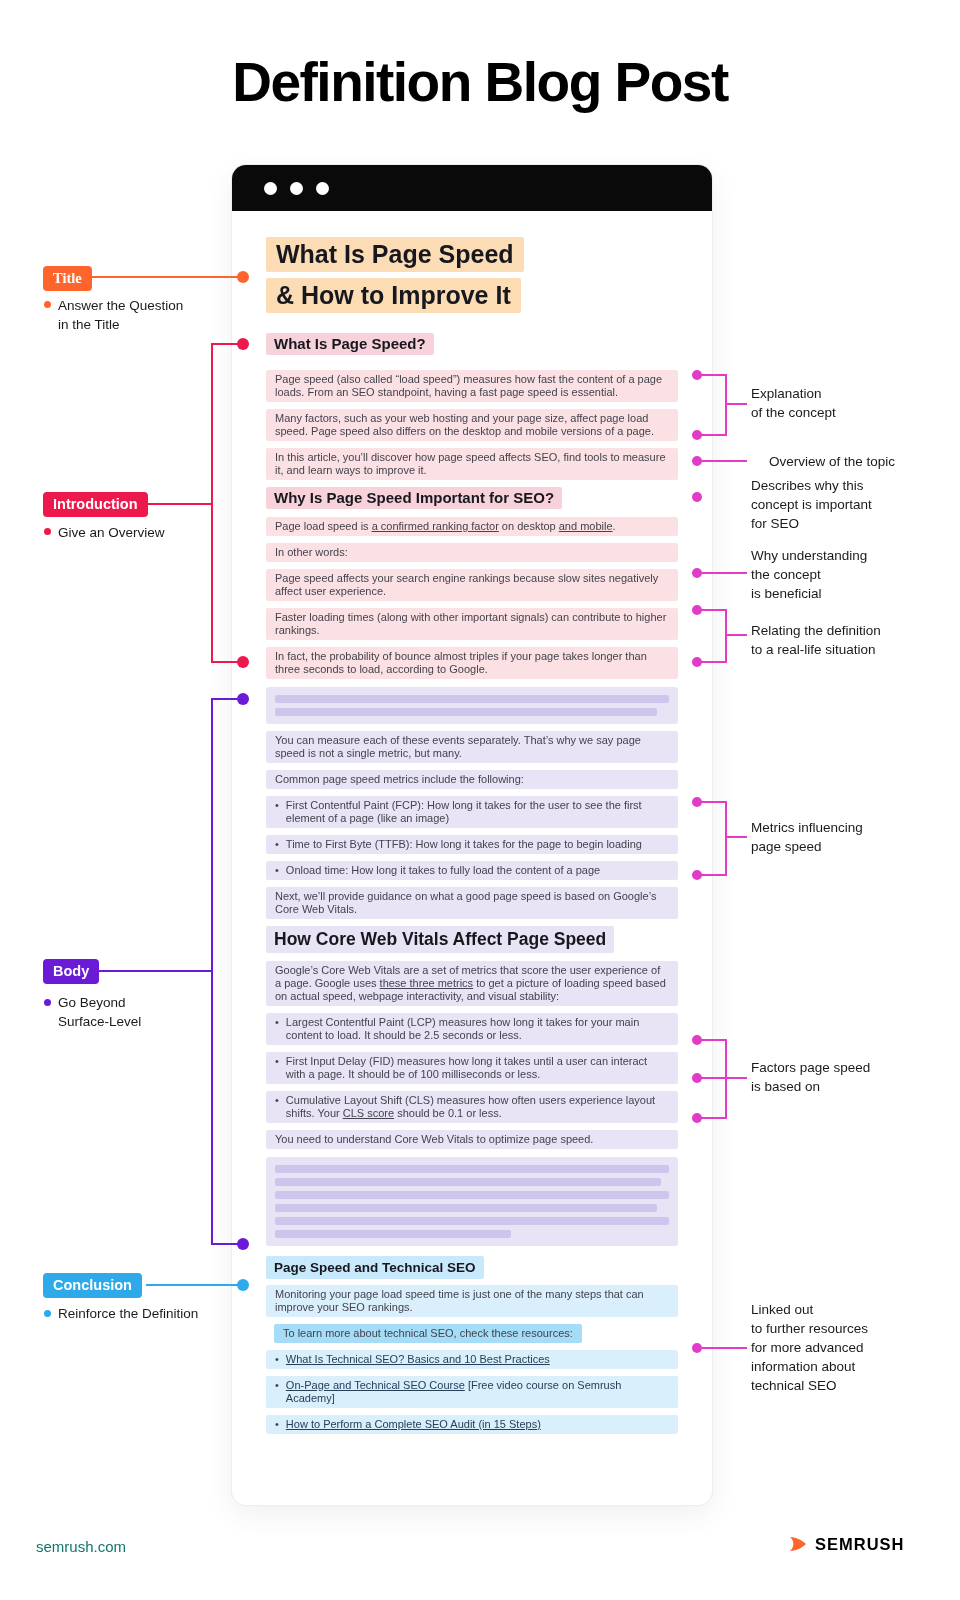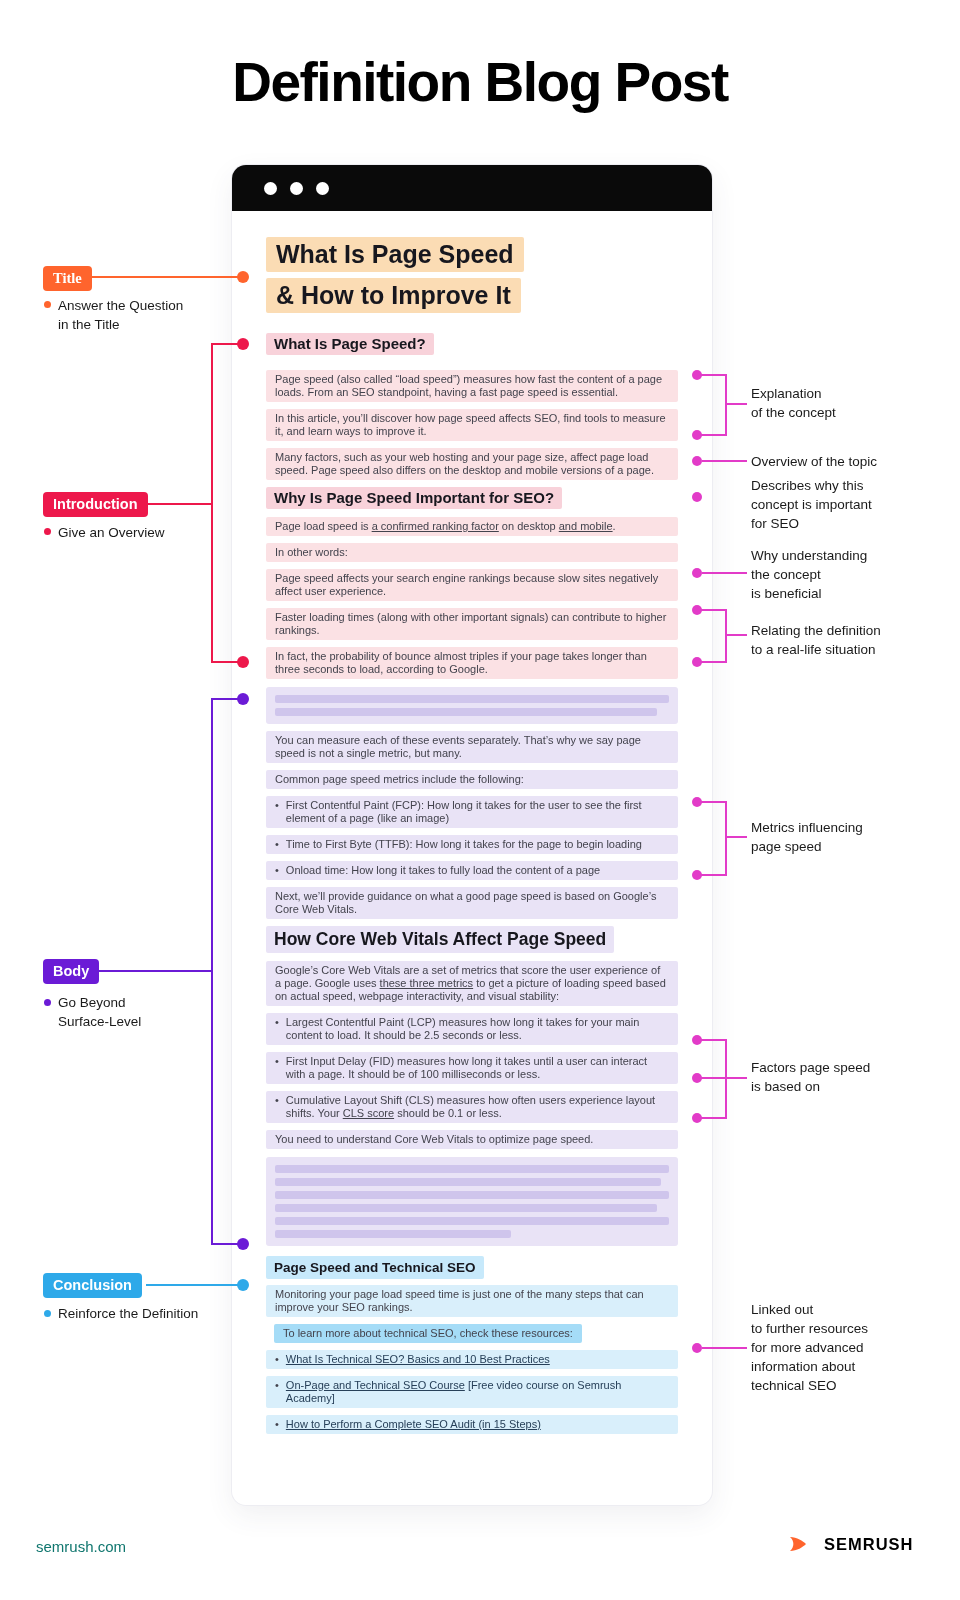--- a/index.html
+++ b/index.html
@@ -57,21 +57,21 @@
   .vl{ position:absolute; width:2px; }
   .adot{ position:absolute; width:12px; height:12px; border-radius:50%; }
   .mdot{ position:absolute; width:10px; height:10px; border-radius:50%; background:var(--magenta); }
   .mline{ position:absolute; background:var(--magenta); }
   .rnote{ position:absolute; color:#1b1b1b; font-size:13.5px; line-height:19px; white-space:pre-line; }
 
   .c-orange{ background:var(--orange);font-family:Liberation Serif, serif; } .c-red{ background:var(--red); }
   .c-purple{ background:var(--purple); } .c-blue{ background:var(--blue); }
 
   .footer-url{ position:absolute; left:36px; top:1538px; font-size:15px; color:#0f766e; }
-  .logo{ position:absolute; left:788px; top:1534px; display:flex; align-items:center; gap:16px;justify-content:center; }
+  .logo{ position:absolute; left:788px; top:1534px; display:flex; align-items:center; gap:7px;justify-content:center; }
   .wordmark{ font-size:16.5px; font-weight:800; letter-spacing:1px; color:#000; }
 </style>
 </head>
 <body>
 
 <div class="page">
 
   <h1 class="main-title">Definition Blog Post</h1>
 
   <div class="window">
@@ -84,22 +84,22 @@
 
       <div class="pt-line">
         <span>What Is Page Speed</span>
       </div>
       <div class="pt-line">
         <span>&amp; How to Improve It</span>
       </div>
 
       <h2 class="h-pink" style="margin:20px 0 15px">What Is Page Speed?</h2>
       <div class="p pink">Page speed (also called “load speed”) measures how fast the content of a page loads. From an SEO standpoint, having a fast page speed is essential.</div>
+      <div class="p pink">Many factors, such as your web hosting and your page size, affect page load speed. Page speed also differs on the desktop and mobile versions of a page.</div>
       <div class="p pink">In this article, you’ll discover how page speed affects SEO, find tools to measure it, and learn ways to improve it.</div>
-      <div class="p pink">Many factors, such as your web hosting and your page size, affect page load speed. Page speed also differs on the desktop and mobile versions of a page.</div>
 
       <h2 class="h-pink" style="margin:6px 0 8px">Why Is Page Speed Important for SEO?</h2>
       <div class="p pink"><span>Page load speed is </span><span class="u">a confirmed ranking factor</span><span> on desktop </span><span class="u">and mobile</span><span>.</span></div>
       <div class="p pink">In other words:</div>
       <div class="p pink">Page speed affects your search engine rankings because slow sites negatively affect user experience.</div>
       <div class="p pink">Faster loading times (along with other important signals) can contribute to higher rankings.</div>
       <div class="p pink">In fact, the probability of bounce almost triples if your page takes longer than three seconds to load, according to Google.</div>
 
       <div class="skeleton" style="margin-top:8px">
         <div class="sbar" style="width:100%"></div>
@@ -207,21 +207,21 @@
   <div class="mdot" style="left:692px; top:430px"></div>
   <div class="mline" style="left:700px; top:374px; width:27px; height:2px"></div>
   <div class="mline" style="left:700px; top:434px; width:27px; height:2px"></div>
   <div class="mline" style="left:725px; top:374px; width:2px; height:62px"></div>
   <div class="mline" style="left:727px; top:403px; width:20px; height:2px"></div>
   <div class="rnote" style="left:751px; top:384px">Explanation
 of the concept</div>
 
   <div class="mdot" style="left:692px; top:456px"></div>
   <div class="mline" style="left:702px; top:460px; width:45px; height:2px"></div>
-  <div class="rnote" style="left:751px; top:452px">Overview of the topic</div>
+  <div class="rnote" style="left:769px; top:452px">Overview of the topic</div>
 
   <div class="mdot" style="left:692px; top:492px"></div>
   <div class="rnote" style="left:751px; top:476px">Describes why this
 concept is important
 for SEO</div>
 
   <div class="mdot" style="left:692px; top:568px"></div>
   <div class="mline" style="left:702px; top:572px; width:45px; height:2px"></div>
   <div class="rnote" style="left:751px; top:546px">Why understanding
 the concept

